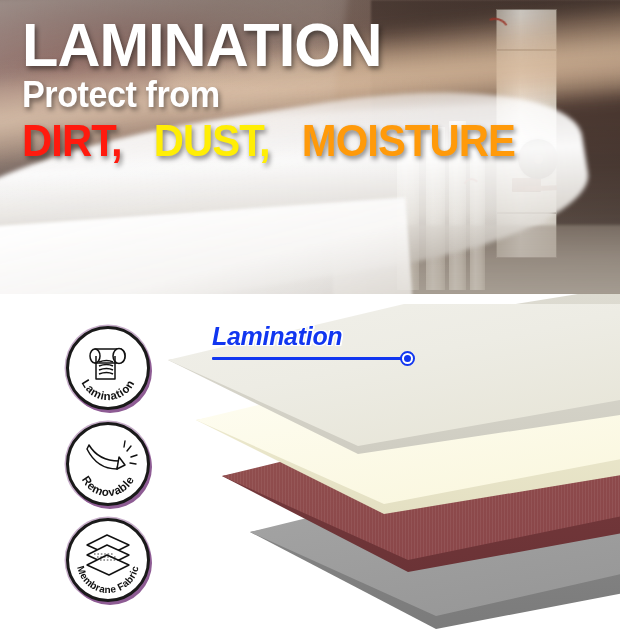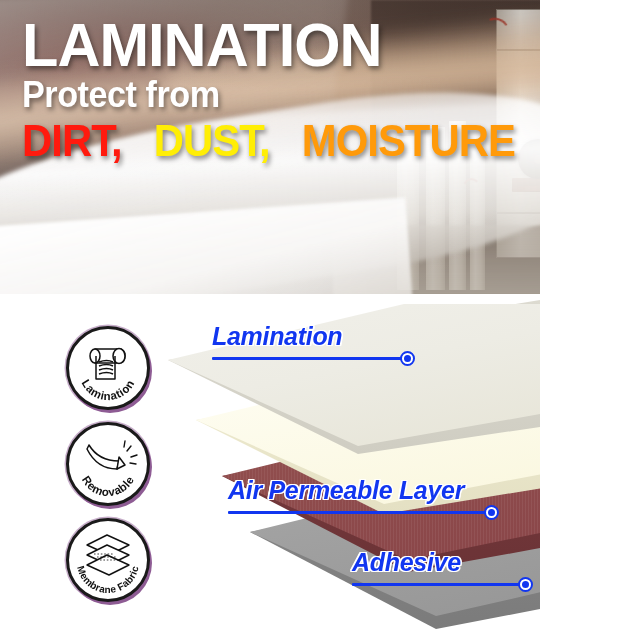--- a/index.html
+++ b/index.html
@@ -5,21 +5,21 @@
 <style>
   * { box-sizing: border-box; margin: 0; padding: 0; }
   html, body {
     width: 640px; height: 640px;
     background: #ffffff;
     font-family: "Liberation Sans", sans-serif;
     overflow: hidden;
   }
   #root {
     position: relative;
-    width: 540px; height: 640px;
+    width: 620px; height: 640px;
     background: #ffffff;
     overflow: hidden;
   }
 
   
   #hero {
     position: absolute;
     left: 0; top: 0;
     width: 640px; height: 296px;
     overflow: hidden;
@@ -533,30 +533,16 @@
 
     <div class="callout" id="cal-lamination">
       <span class="lbl">Lamination</span>
       <span class="leader">
         <span class="bar"></span>
         <span class="dot"></span>
       </span>
     </div>
 
 
-    <div class="callout" id="cal-air">
-      <span class="lbl">Air Permeable Layer</span>
-      <span class="leader">
-        <span class="bar"></span>
-        <span class="dot"></span>
-      </span>
-    </div>
-
-    <div class="callout" id="cal-adhesive">
-      <span class="lbl">Adhesive</span>
-      <span class="leader">
-        <span class="bar"></span>
-        <span class="dot"></span>
-      </span>
-    </div>
+
 
   </div>
 </div>
 
 </body></html>

